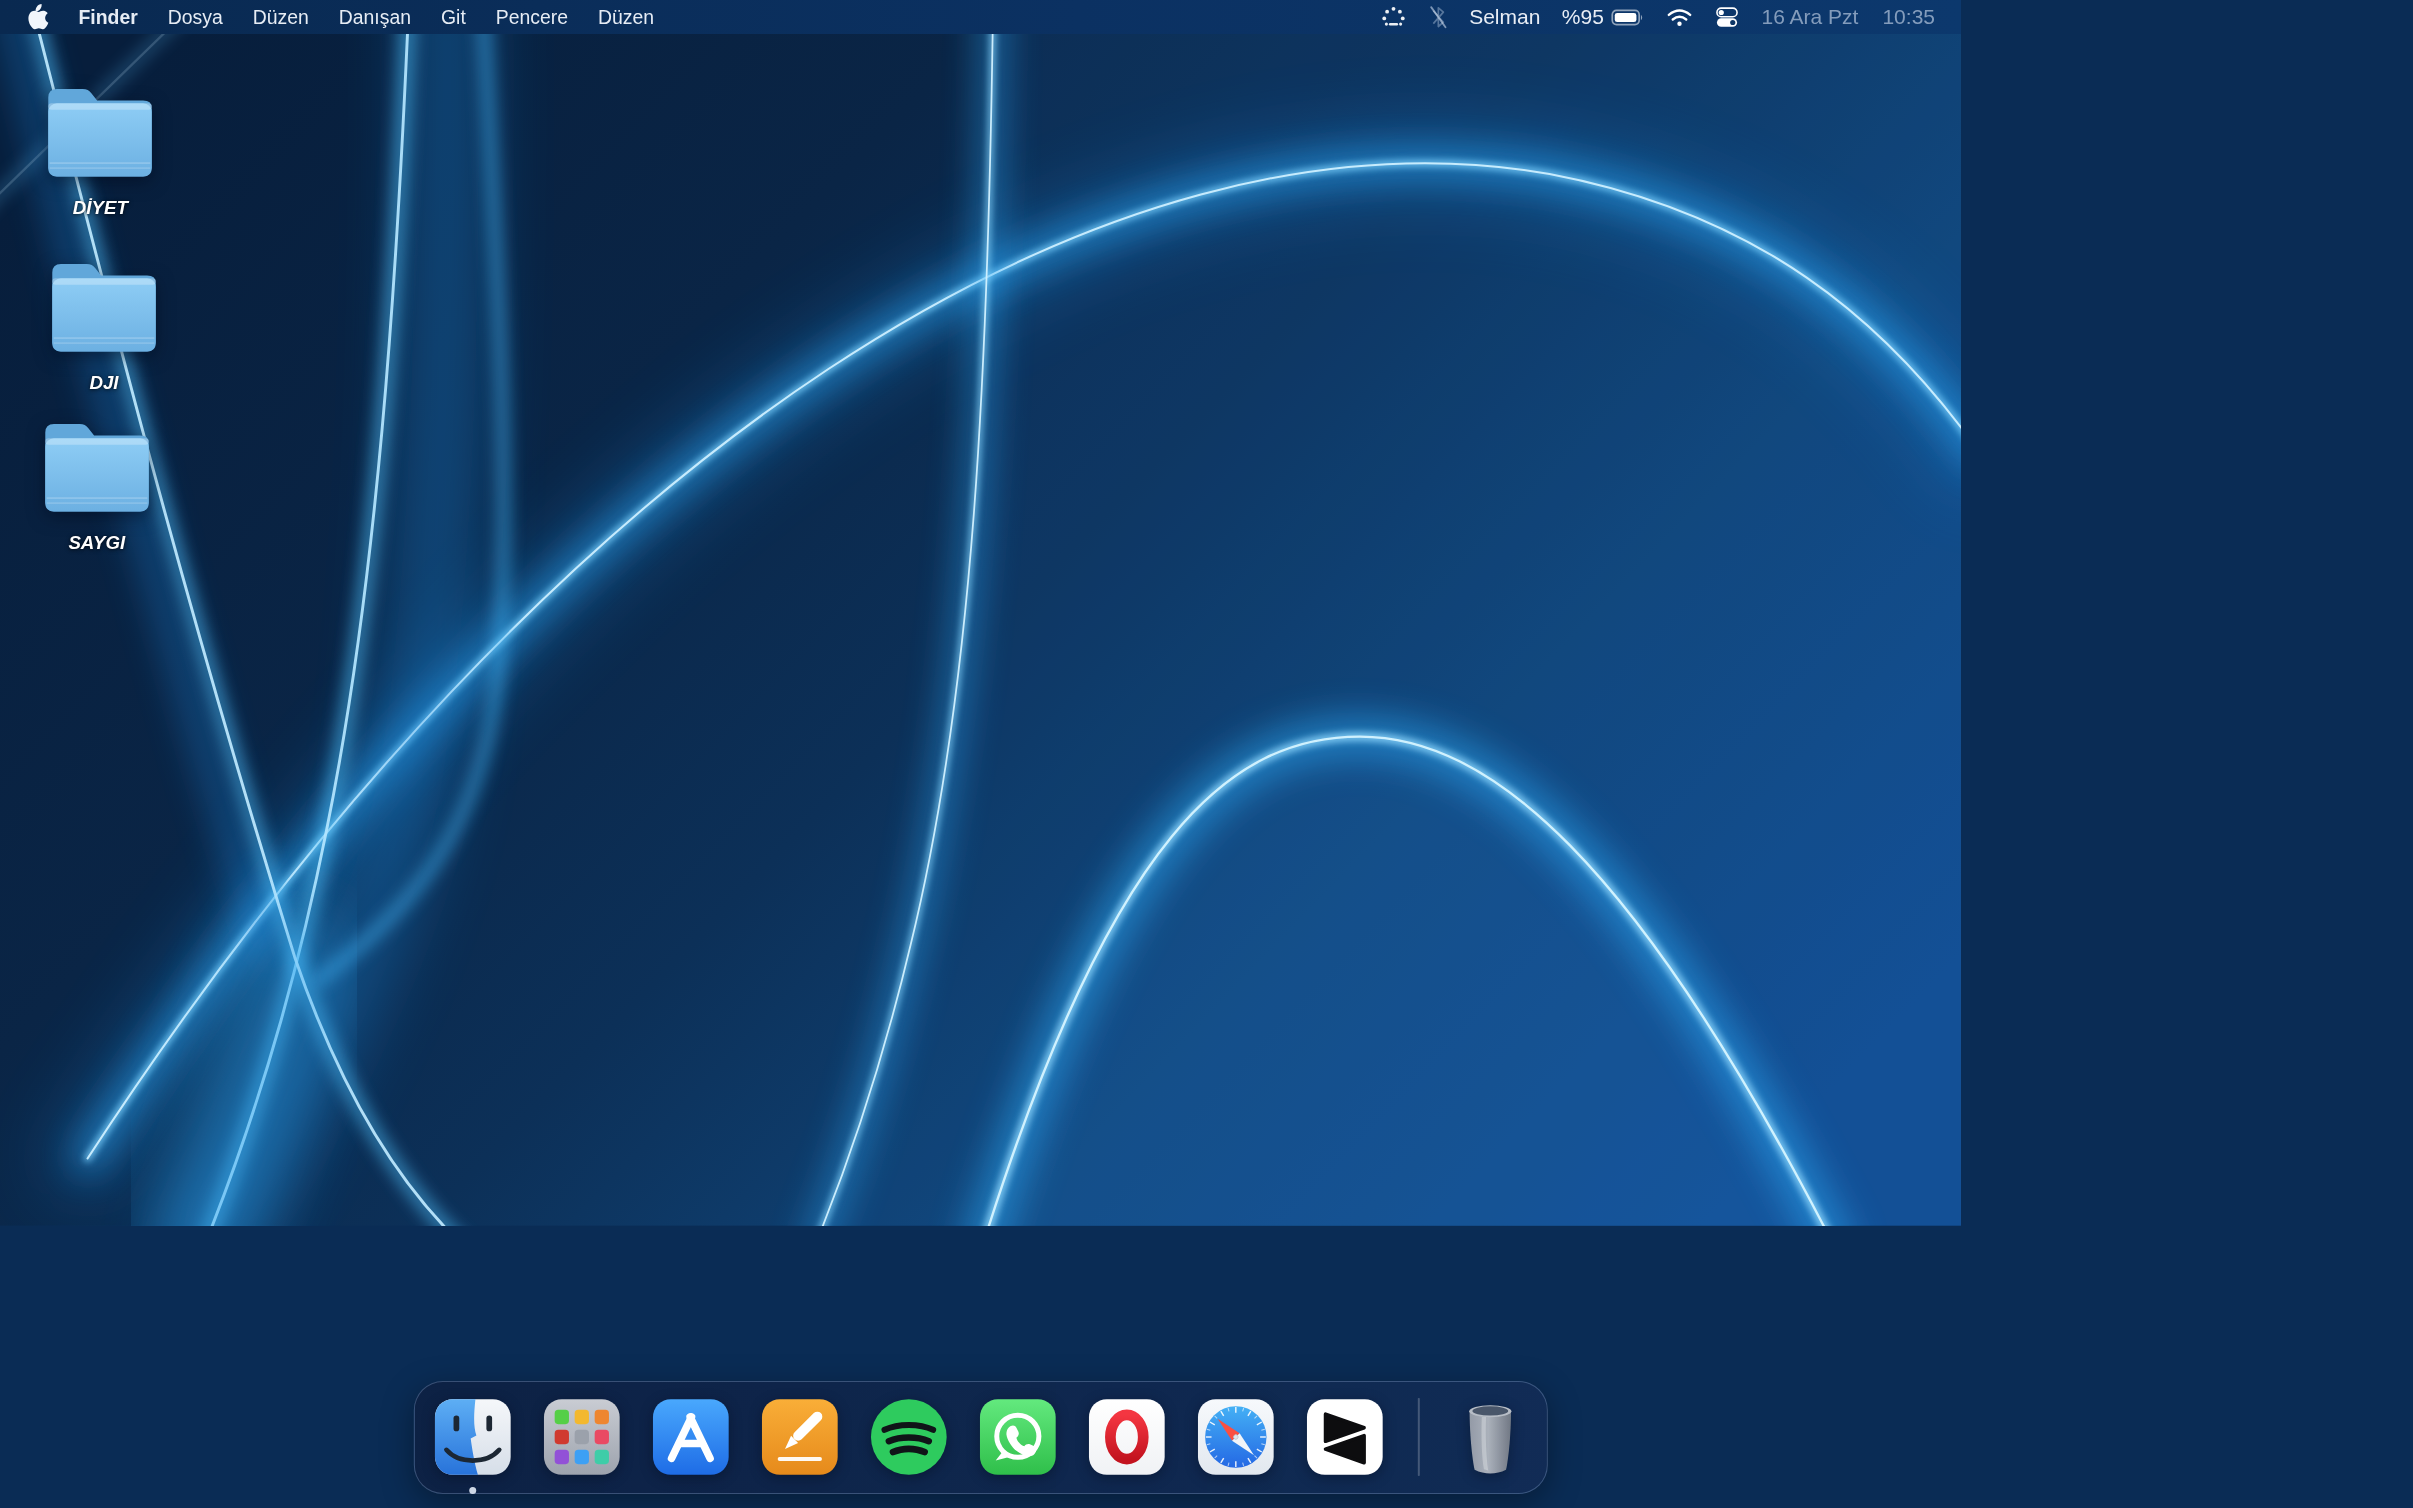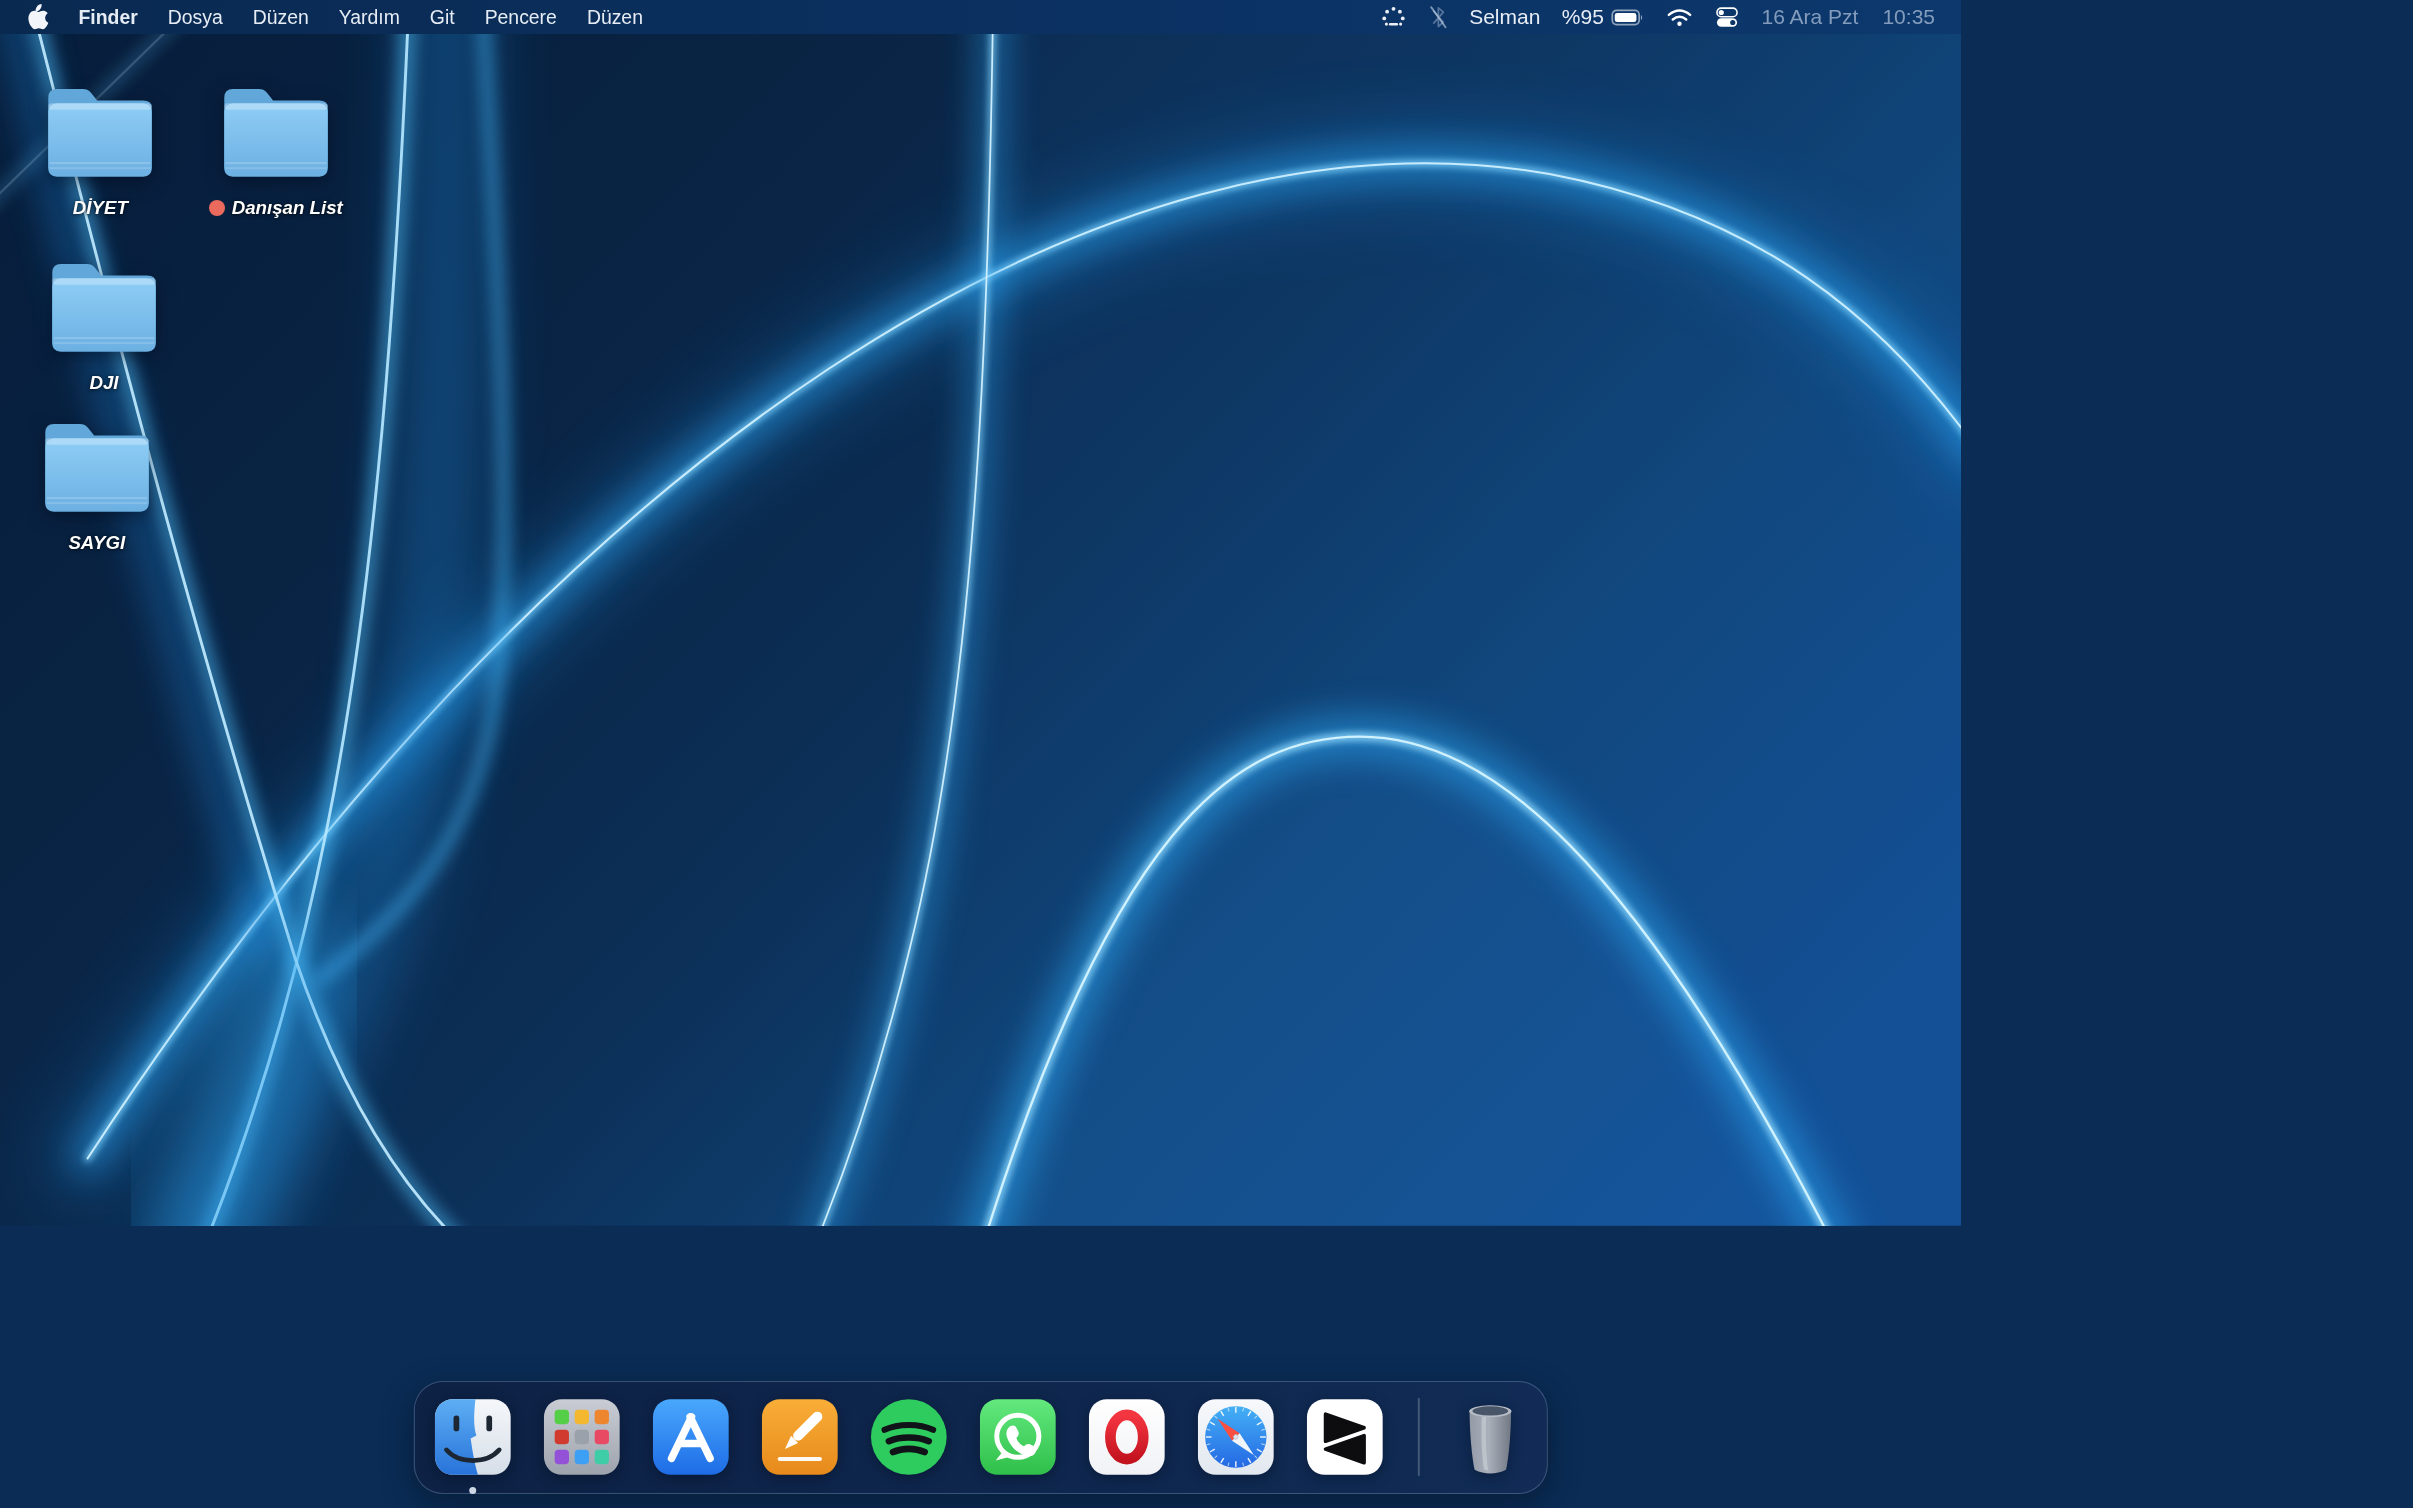--- a/index.html
+++ b/index.html
@@ -119,21 +119,21 @@
     <div class="menu-left">
       <span class="apple-wrap">
         <svg width="21.5" height="26" viewBox="0 0 30 36">
           <path fill="#f2f6fb" d="M20.3,0 C17.8,0.15 15.2,1.6 13.8,3.6 C12.5,5.4 11.6,7.9 12,10.3 C14.7,10.4 17.2,8.9 18.7,6.9 C20.1,5 20.7,2.5 20.3,0 Z"></path>
           <path fill="#f2f6fb" d="M25.3,19.2 C25.35,14.9 28.8,12.85 29,12.7 C27,9.8 23.9,9.4 22.8,9.35 C20.15,9.1 17.6,10.9 16.25,10.9 C14.9,10.9 12.8,9.4 10.55,9.45 C7.65,9.5 4.95,11.1 3.45,13.65 C0.4,18.9 2.65,26.65 5.6,30.9 C7.05,33 8.75,35.3 11,35.2 C13.15,35.1 13.95,33.8 16.55,33.8 C19.15,33.8 19.9,35.2 22.15,35.15 C24.5,35.1 25.95,33.05 27.35,30.95 C29,28.55 29.7,26.2 29.75,26.05 C29.7,26 25.25,24.3 25.3,19.2 Z"></path>
         </svg>
       </span>
       <span class="mi app">Finder</span>
       <span class="mi">Dosya</span>
       <span class="mi">Düzen</span>
-      <span class="mi">Yardım</span>
+      <span class="mi">Danışan</span>
       <span class="mi">Git</span>
       <span class="mi">Pencere</span>
       <span class="mi">Düzen</span>
     </div>
 
     <div class="menu-right">
       <span class="status-ic">
         <svg width="27" height="26" viewBox="-19 -18 38 36" fill="rgba(255,255,255,.92)">
           <circle cx="-13" cy="2" r="2.7"></circle>
             <circle cx="-9" cy="-7.5" r="2.7"></circle>
@@ -197,33 +197,20 @@
       <rect x="10" y="38" width="144" height="102" rx="12" fill="url(#gFold)"></rect>
       <rect x="10" y="38" width="144" height="9" rx="4.5" fill="rgba(255,255,255,.28)"></rect>
       <rect x="12" y="120" width="140" height="2.5" fill="rgba(255,255,255,.2)"></rect>
       <rect x="12" y="127" width="140" height="2.5" fill="rgba(255,255,255,.16)"></rect>
     </svg>
     <div class="flabel">
         <span>DİYET</span>
       </div>
   </div>
 
-  <div class="folder" style="left:190px;top:76px;">
-    <svg class="folder-ic" width="118" height="102" viewBox="0 0 164 142">
-      <path d="M 10,30 Q 10,18 22,18 L 58,18 Q 66,18 70,24 L 78,34 L 142,34 Q 154,34 154,44 L 154,128 Q 154,140 142,140 L 22,140 Q 10,140 10,128 Z" fill="#61a7da"></path>
-      <rect x="10" y="38" width="144" height="102" rx="12" fill="url(#gFold)"></rect>
-      <rect x="10" y="38" width="144" height="9" rx="4.5" fill="rgba(255,255,255,.28)"></rect>
-      <rect x="12" y="120" width="140" height="2.5" fill="rgba(255,255,255,.2)"></rect>
-      <rect x="12" y="127" width="140" height="2.5" fill="rgba(255,255,255,.16)"></rect>
-    </svg>
-    <div class="flabel">
-      <span class="tag-dot"></span>
-      <span>Danışan List</span>
-    </div>
-  </div>
 
   <div class="folder" style="left:10.8px;top:411px;">
     <svg class="folder-ic" width="118" height="102" viewBox="0 0 164 142">
       <path d="M 10,30 Q 10,18 22,18 L 58,18 Q 66,18 70,24 L 78,34 L 142,34 Q 154,34 154,44 L 154,128 Q 154,140 142,140 L 22,140 Q 10,140 10,128 Z" fill="#61a7da"></path>
       <rect x="10" y="38" width="144" height="102" rx="12" fill="url(#gFold)"></rect>
       <rect x="10" y="38" width="144" height="9" rx="4.5" fill="rgba(255,255,255,.28)"></rect>
       <rect x="12" y="120" width="140" height="2.5" fill="rgba(255,255,255,.2)"></rect>
       <rect x="12" y="127" width="140" height="2.5" fill="rgba(255,255,255,.16)"></rect>
     </svg>
     <div class="flabel">

